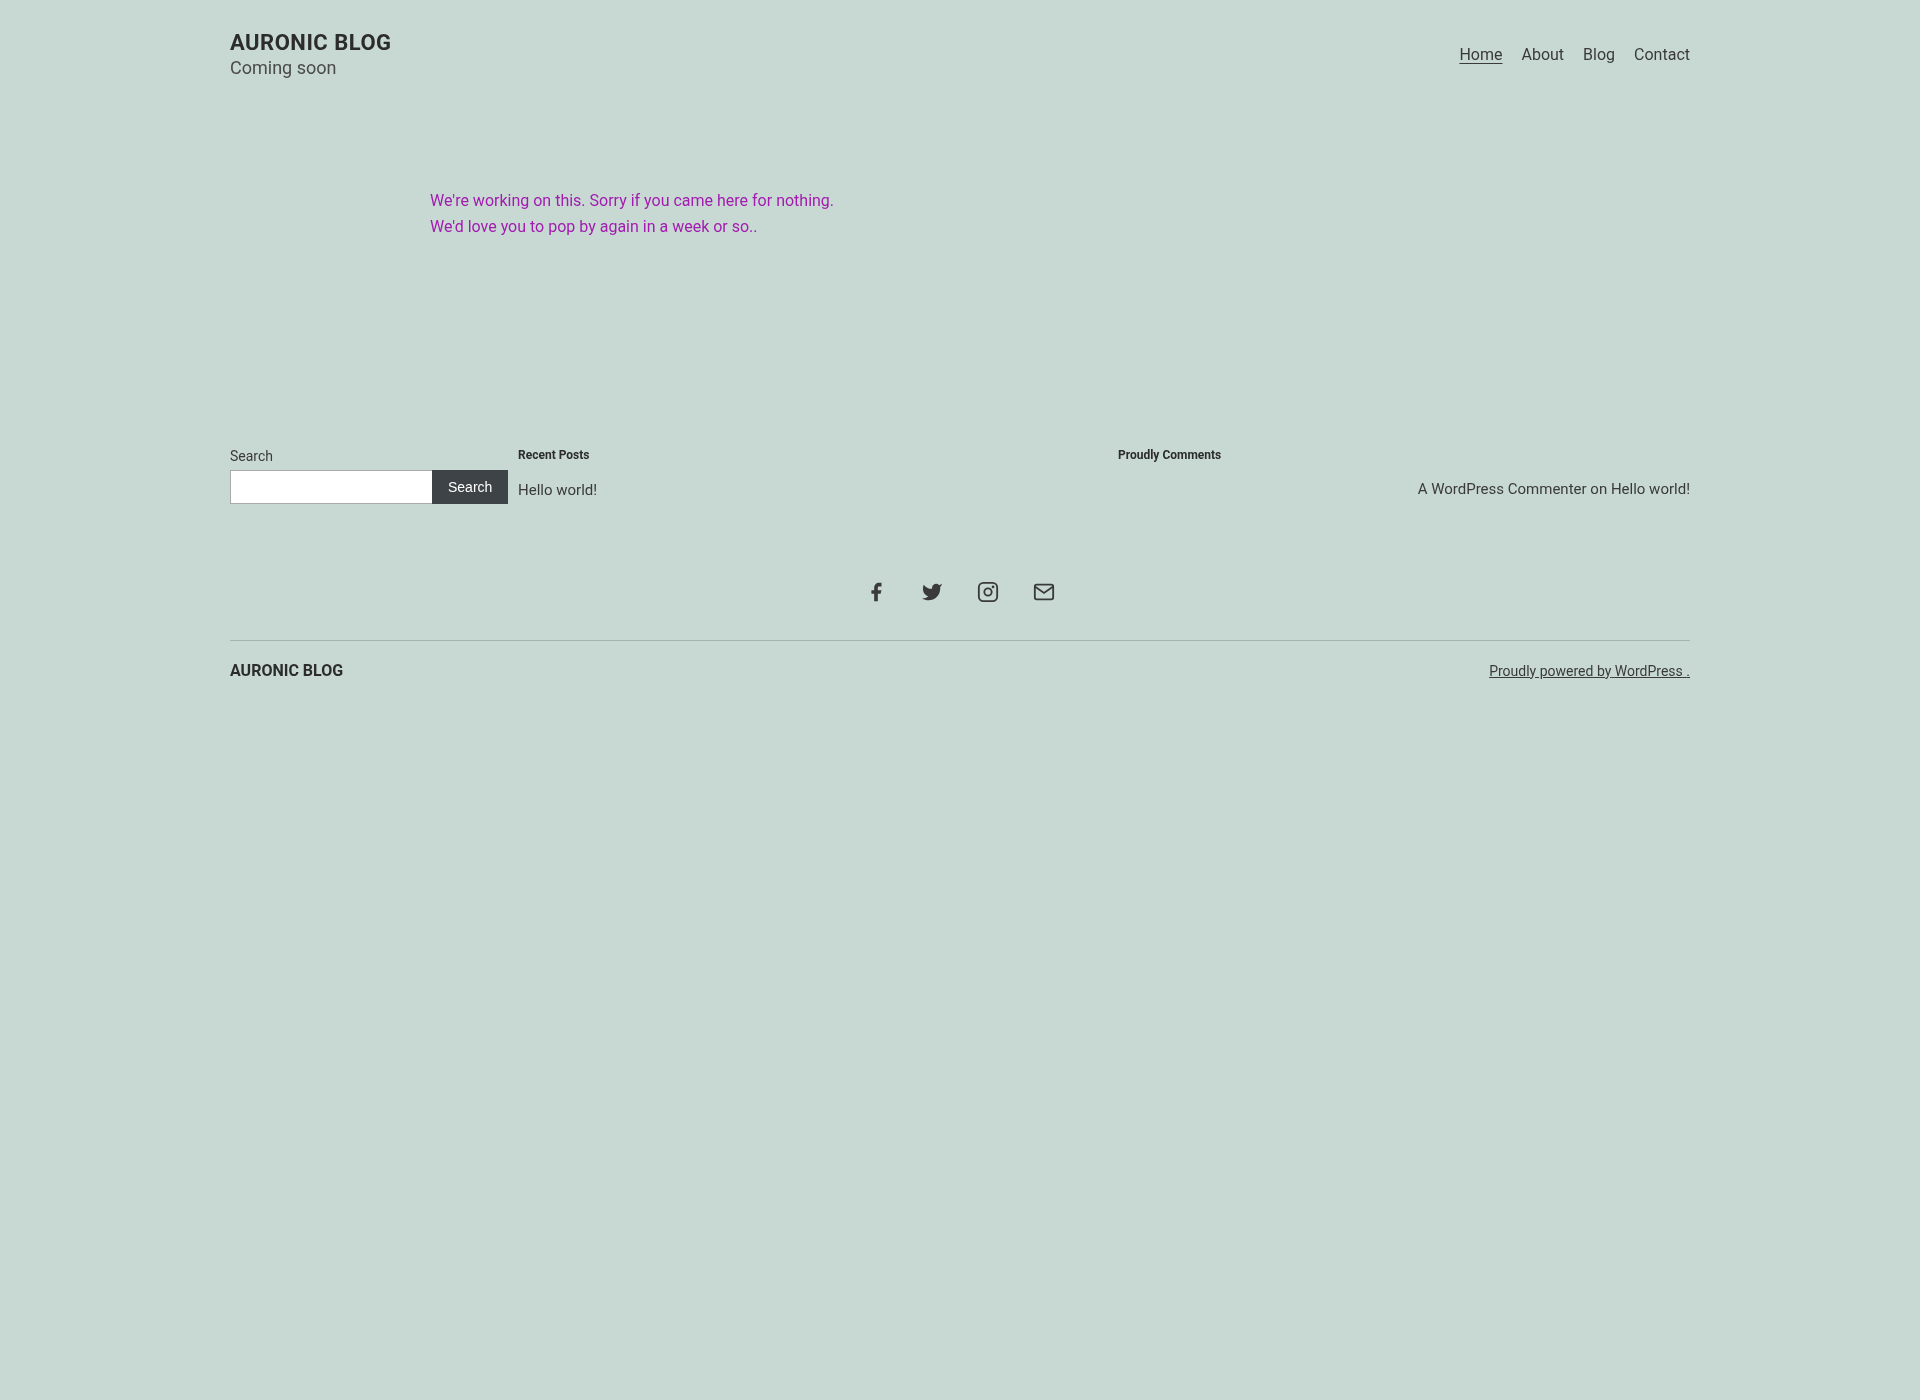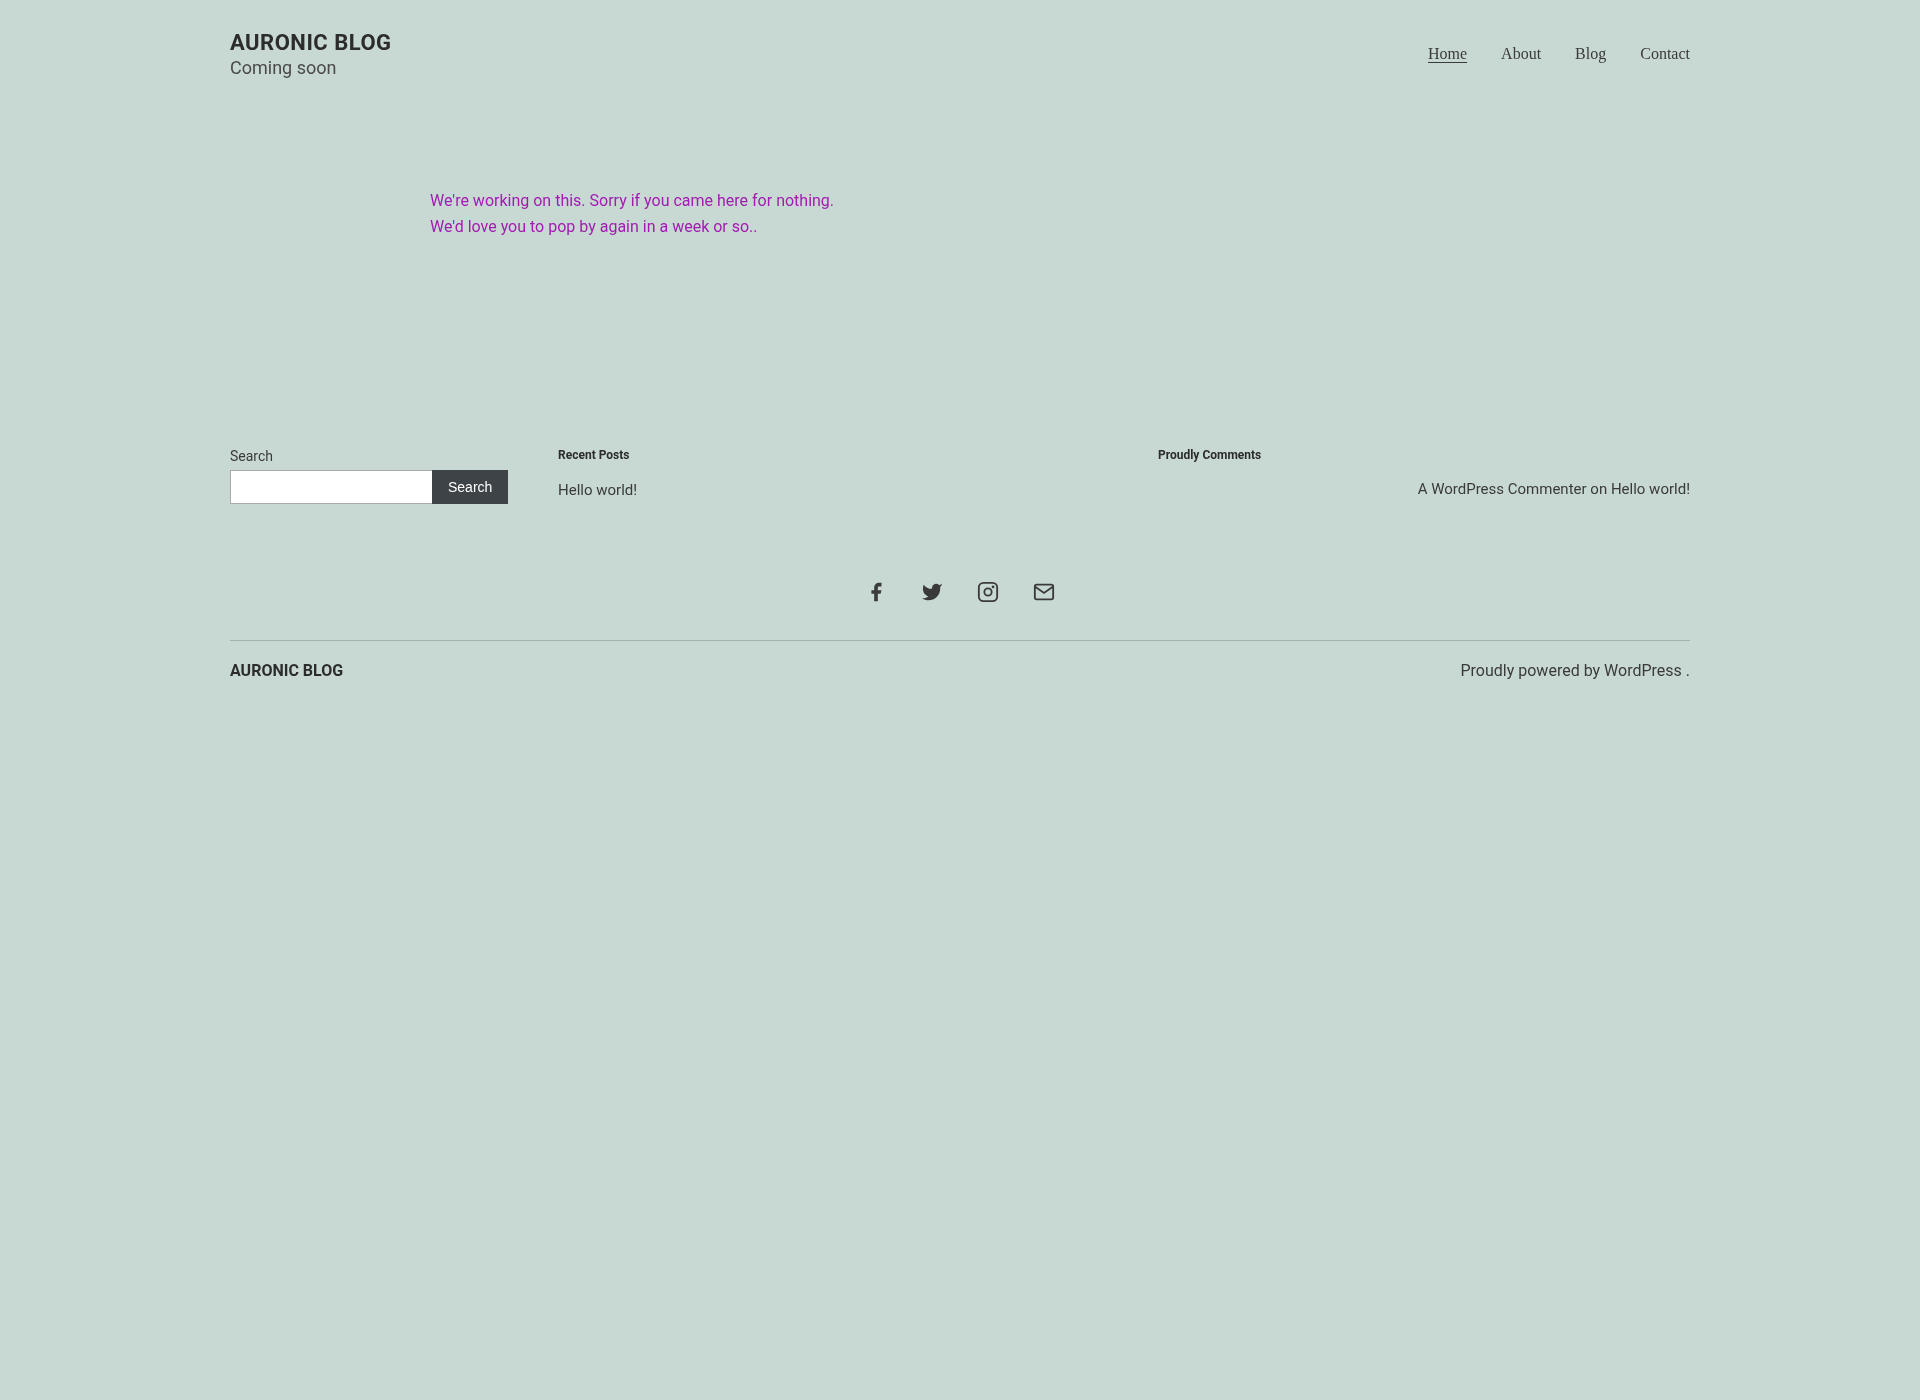--- a/index.html
+++ b/index.html
@@ -38,23 +38,22 @@
     }
 
     .site-tagline {
       font-size: 18px;
       color: #4a4a4a;
       margin-top: 2px;
     }
 
     .site-nav {
       display: flex;
-      gap: 34px;
-      align-items: center;
-      font-family: Liberation Serif, serif;
+      gap: 19px;
+      align-items: center;
     }
 
     .site-nav a {
       text-decoration: none;
       color: #3a3a3a;
       font-size: 16px;
     }
 
     .site-nav a.active {
       text-decoration: underline;
@@ -71,21 +70,21 @@
       font-size: 16px;
       line-height: 1.6;
       color: #a21caf;
       max-width: 440px;
     }
 
     
     .widgets-area {
       padding: 40px 230px;
       display: flex;
-      gap: 68px;
+      gap: 28px;
       align-items: flex-start;
     }
 
     .widget {
       flex: 1;
     }
 
     .widget-title {
       font-size: 12px;
       font-weight: 700;
@@ -193,22 +192,23 @@
     }
 
     .footer-site-title {
       font-size: 16px;
       font-weight: 700;
       color: #2c2c2c;
       text-decoration: none;
     }
 
     .footer-credit {
-      font-size: 16px;
-      color: #3a3a3a;
+      font-size: 14px;
+      color: #3a3a3a;
+      text-decoration: underline;
     }
 
     .footer-credit a {
       color: #3a3a3a;
       text-decoration: none;
     }
   </style>
 </head>
 <body>
 

